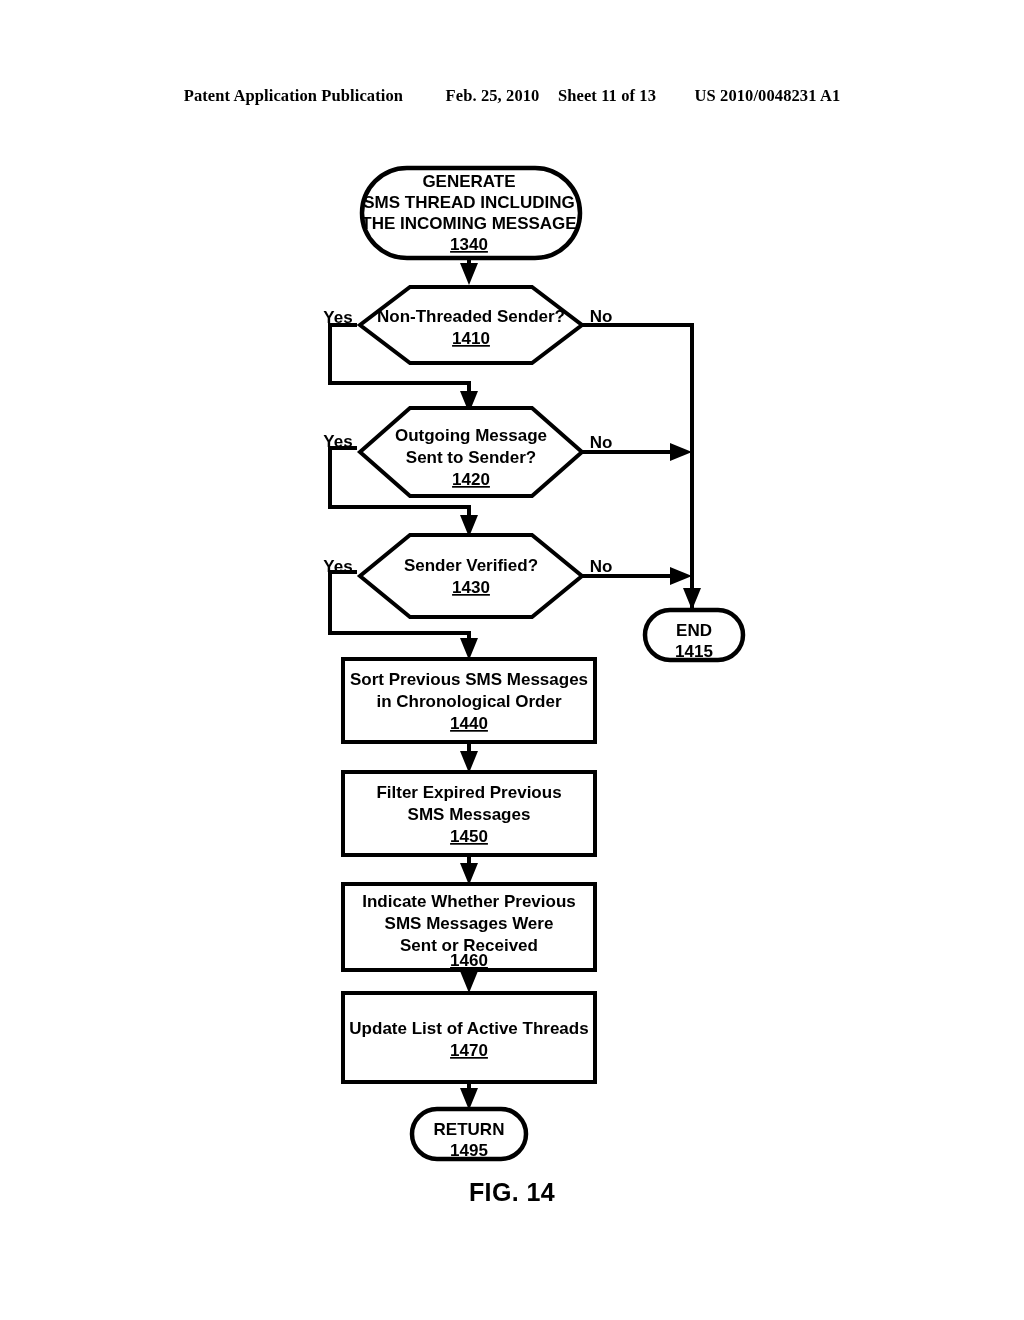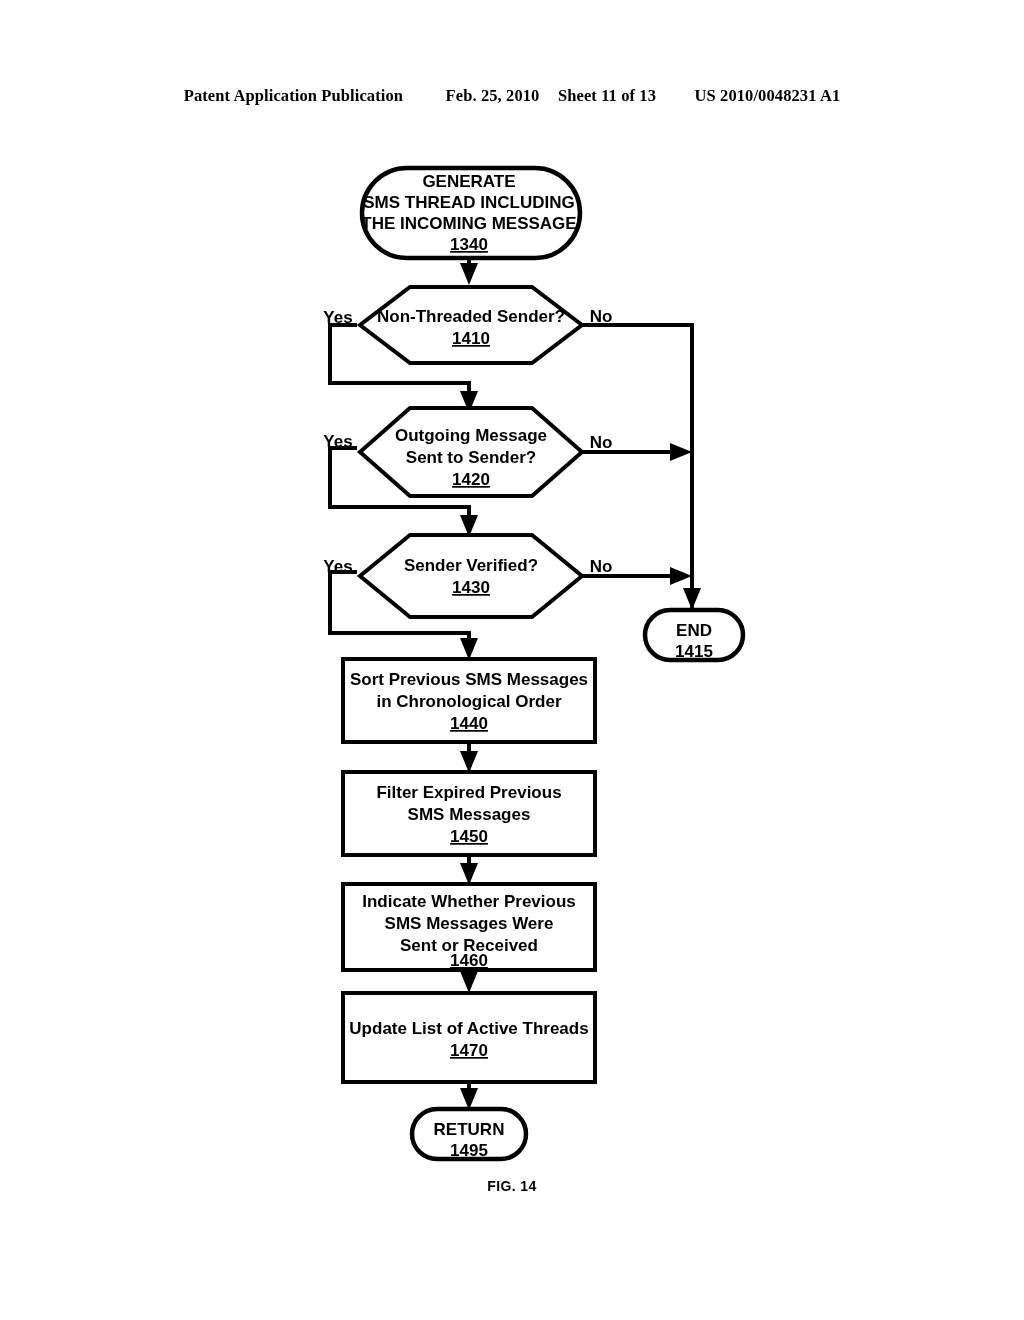--- a/index.html
+++ b/index.html
@@ -88,21 +88,21 @@
 
   
   .fig-caption {
     position: absolute;
     top: 1178px;
     left: 0;
     width: 1024px;
     text-align: center;
     font-family: "Liberation Sans", sans-serif;
     font-weight: bold;
-    font-size: 14px;
+    font-size: 25px;
     letter-spacing: 0.4px;
   }
 </style>
 </head>
 <body>
 
 <div class="page">
 
   <div class="page-header">
     <span class="hdr-pub">Patent Application Publication</span>

